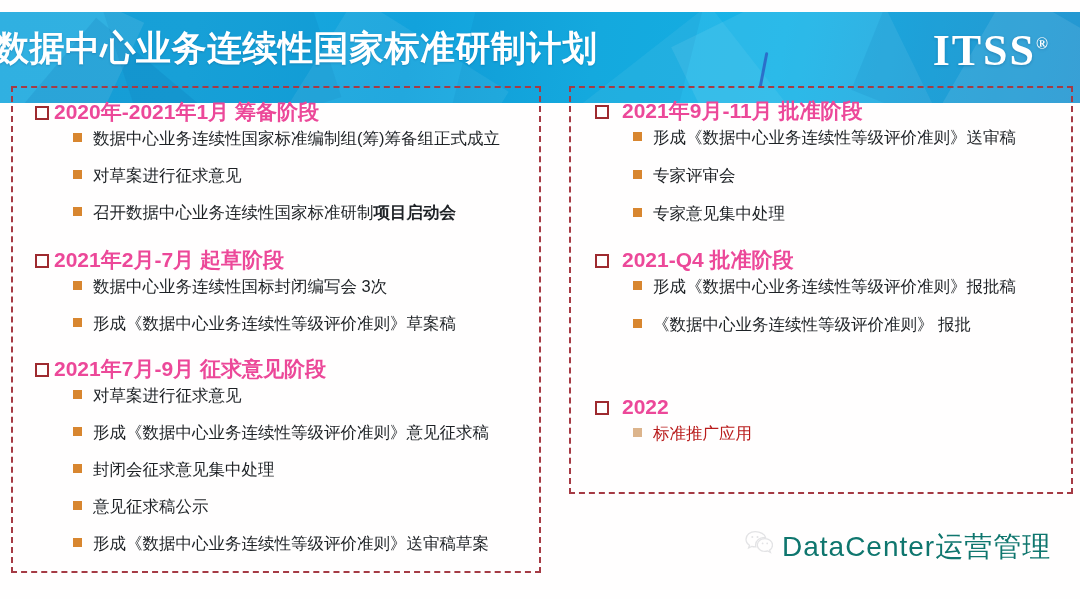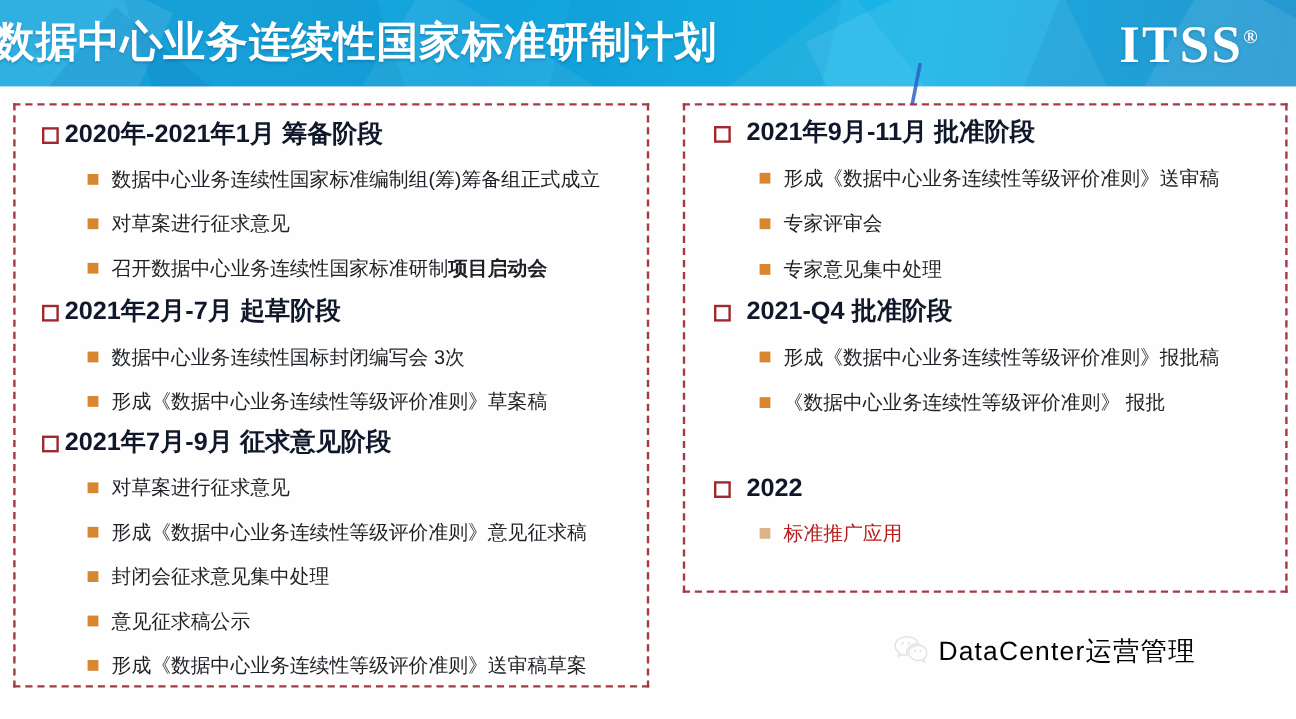--- a/index.html
+++ b/index.html
@@ -5,21 +5,21 @@
 <style>
   html,body{margin:0;padding:0;}
   body{
     width:1080px;height:599px;
     background:#fffefe;
     font-family:"Liberation Sans","DejaVu Sans",sans-serif;
     overflow:hidden;position:relative;
   }
   
   .header{
-    position:absolute;left:0;top:0;width:1080px;height:72px;
+    position:absolute;left:0;top:12px;width:1080px;height:91px;
     background:linear-gradient(100deg,#19a8de 0%,#1aa9de 18%,#12a2dc 38%,#16b0e4 55%,#1ab5e8 72%,#23a7dd 86%,#2a9ed6 100%);
     overflow:hidden;
   }
   .facet{position:absolute;pointer-events:none;}
   .f1{left:-40px;top:-30px;width:160px;height:150px;background:rgba(255,255,255,.10);transform:rotate(25deg);}
   .f2{left:120px;top:-50px;width:200px;height:170px;background:rgba(0,90,160,.10);transform:rotate(-18deg);}
   .f3{left:300px;top:20px;width:180px;height:160px;background:rgba(255,255,255,.07);transform:rotate(32deg);}
   .f4{left:470px;top:-60px;width:220px;height:190px;background:rgba(0,100,170,.09);transform:rotate(14deg);}
   .f5{left:700px;top:-20px;width:210px;height:180px;background:rgba(255,255,255,.08);transform:rotate(-26deg);}
   .f6{left:880px;top:-70px;width:240px;height:200px;background:rgba(0,95,165,.10);transform:rotate(22deg);}
@@ -54,21 +54,21 @@
     border:2px dashed #a53a44;
     background:transparent;
     box-sizing:border-box;
   }
   #panel-left{left:11px;top:86px;width:530px;height:487px;}
   #panel-right{left:569px;top:86px;width:504px;height:408px;}
 
   .phase{position:relative;}
   .phase-head{
     display:flex;align-items:center;
-    font-size:21px;font-weight:bold;color:#0f172a;
+    font-size:21px;font-weight:bold;color:#ec4899;
     white-space:nowrap;line-height:26px;
   }
   .sq-outline{
     display:inline-block;width:14px;height:14px;
     border:2.6px solid #9e2a2f;box-sizing:border-box;
     margin-right:5px;flex:0 0 auto;position:relative;top:1px;
   }
   .phase-head.gap .sq-outline{margin-right:13px;}
 
   .bullets{margin:0;padding:0;list-style:none;}
@@ -95,27 +95,27 @@
   #panel-right .phase-head{margin-left:24px;}
   #panel-right .bullets{margin-left:62px;}
   #panel-right .bullet{margin-bottom:16px;text-align:center;}
 
   .ph-l-0{position:absolute;left:0;top:11px;}
   .ph-l-1{position:absolute;left:0;top:159px;}
   .ph-l-2{position:absolute;left:0;top:268px;}
   .ph-r-0{position:absolute;left:0;top:10px;}
   .ph-r-1{position:absolute;left:0;top:159px;}
   .ph-r-2{position:absolute;left:0;top:306px;}
-  .phase-head + .bullets{margin-top:14px;}
+  .phase-head + .bullets{margin-top:2px;}
 
   
   .watermark{
     position:absolute;left:745px;top:528px;
-    display:flex;align-items:center;
-    color:#000000;font-size:22px;letter-spacing:1px;
+    display:flex;align-items:flex-start;
+    color:#0f766e;font-size:28px;letter-spacing:1px;
     user-select:none;white-space:nowrap;
   }
   .wechat-icon{
     display:inline-block;margin-right:9px;position:relative;top:1px;
   }
 </style>
 </head>
 <body>
 
 <div class="header">

